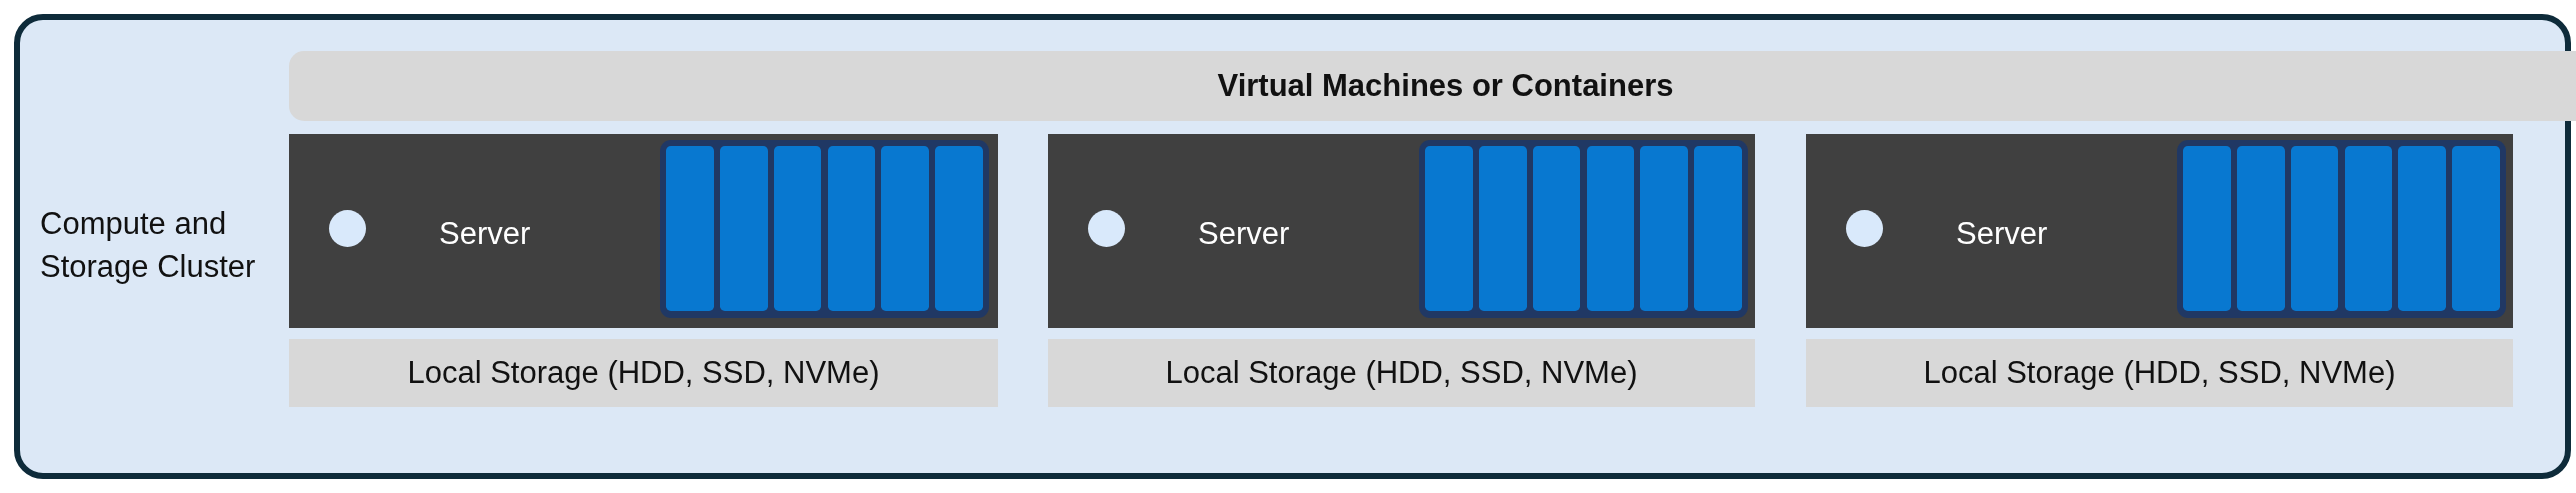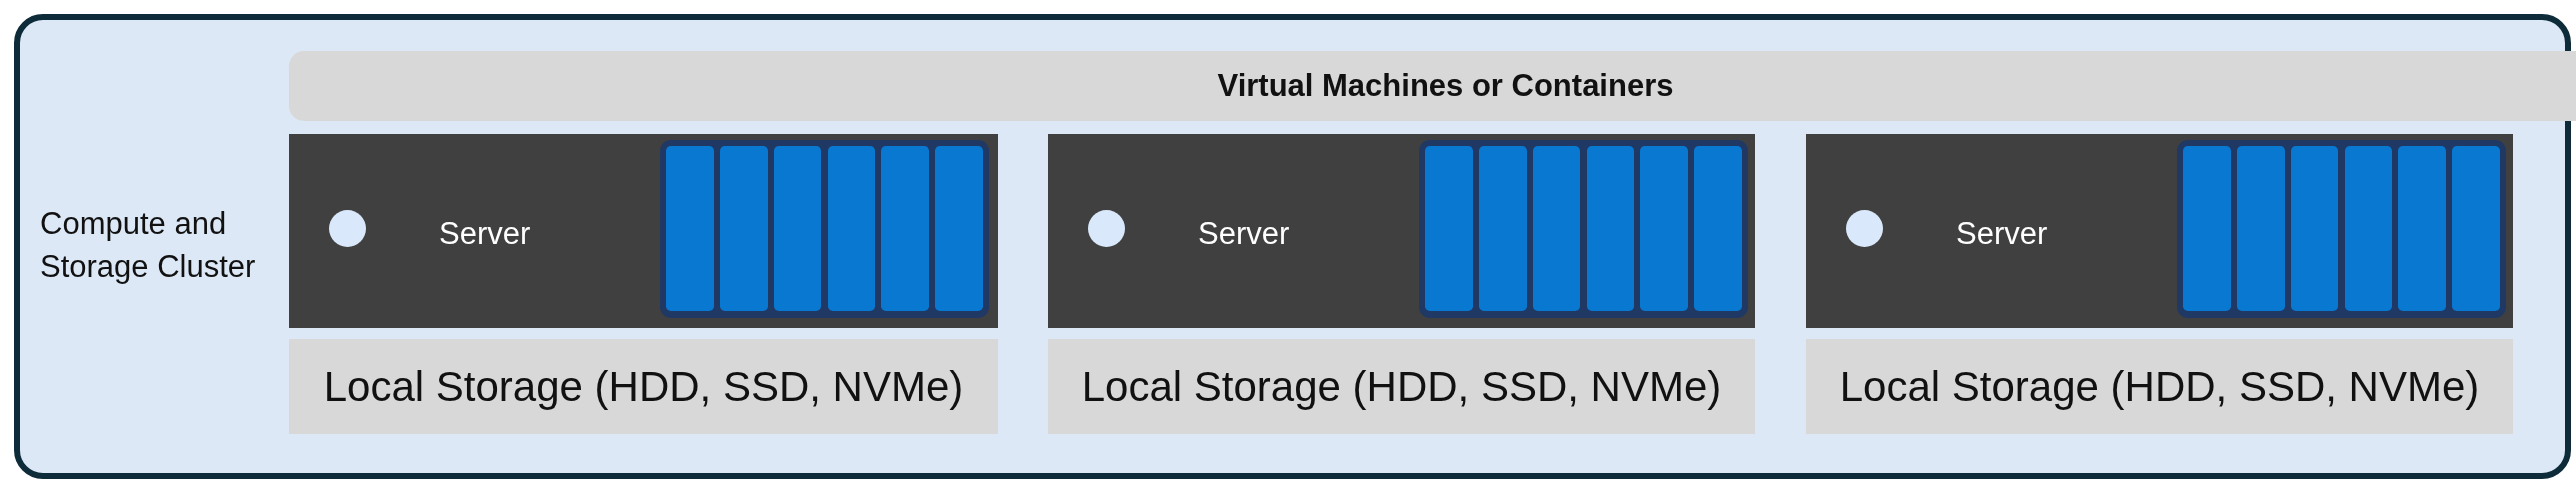--- a/index.html
+++ b/index.html
@@ -70,24 +70,24 @@
     padding:6.2px;
     display:flex;gap:6.2px;
   }
   .drive{
     flex:1;
     background:var(--drive-blue);
     border-radius:4.8px;
   }
   .storage-bar{
     position:absolute;left:0;top:339px;
-    width:100%;height:95px;
+    width:100%;height:68px;
     background:var(--bar-gray);
     display:flex;align-items:center;justify-content:center;
-    font-size:42px;color:var(--text-dark);
+    font-size:31px;color:var(--text-dark);
     white-space:nowrap;
   }
 </style>
 </head>
 <body>
 
 <div class="canvas">
 
   <div class="cluster-box"></div>
 

